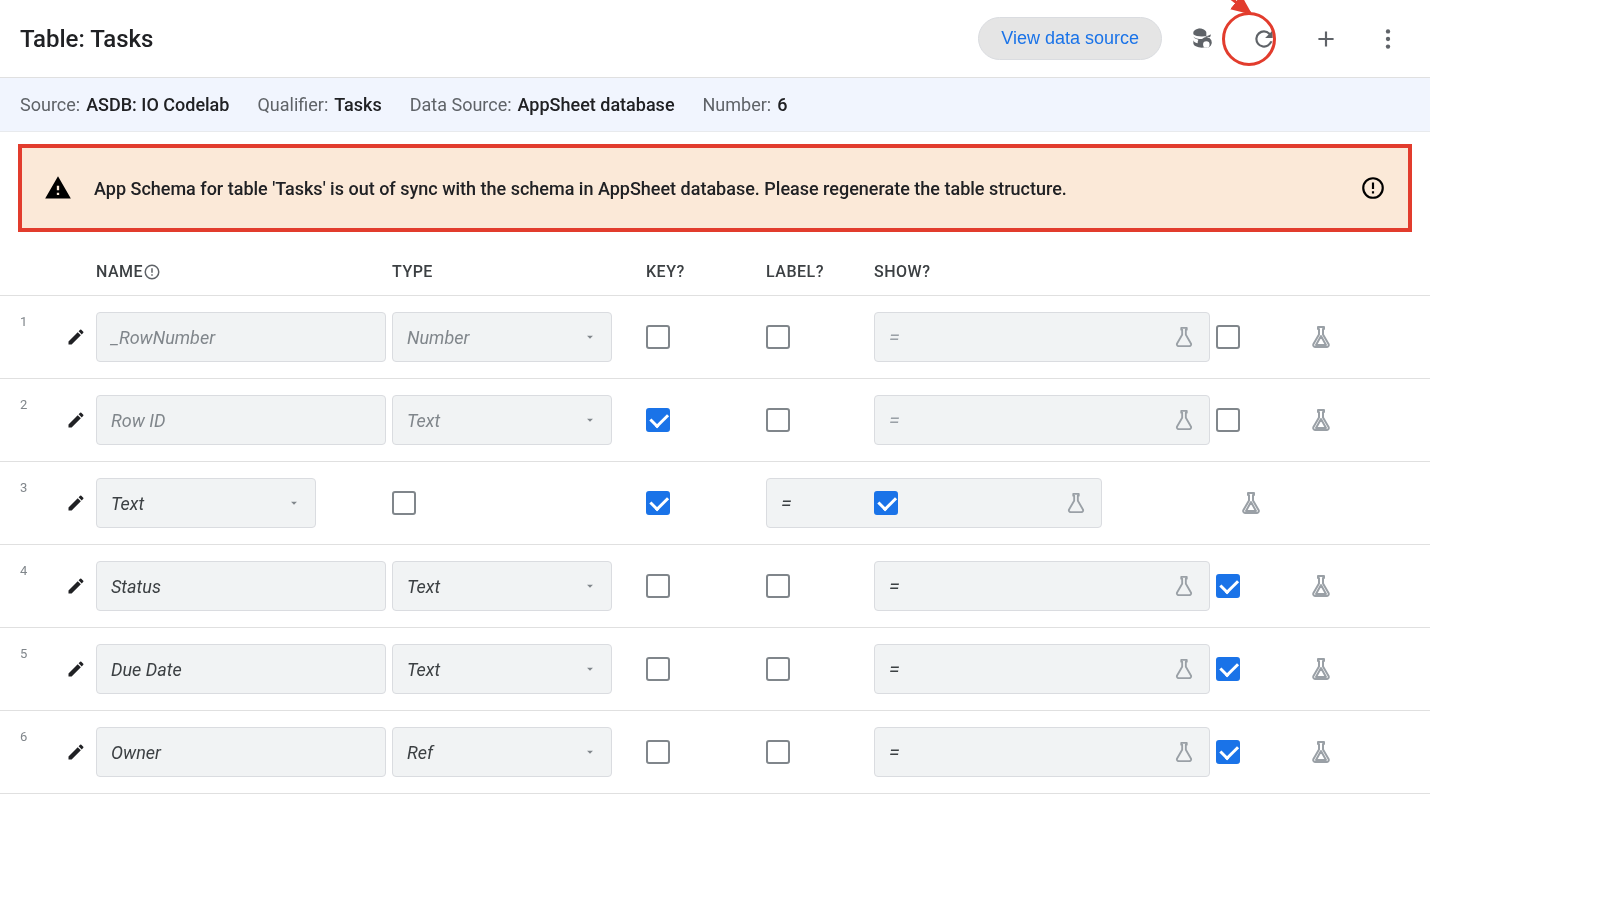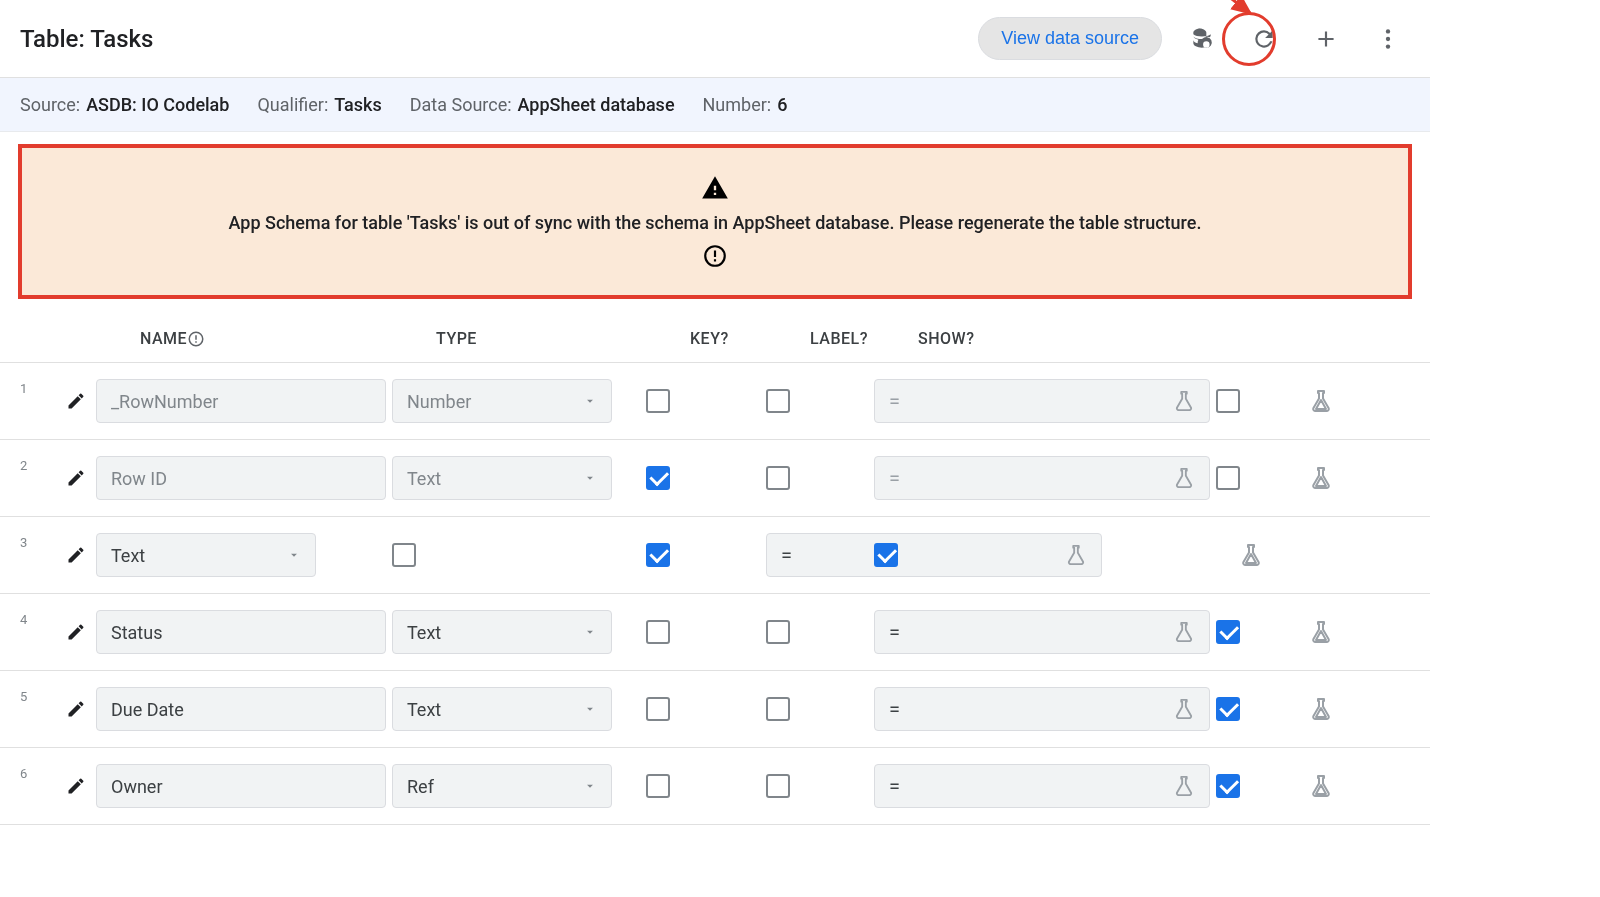--- a/index.html
+++ b/index.html
@@ -13,31 +13,31 @@
   .btn-view { border: 1px solid #dadce0; background: #e5e5e5; color: #1a73e8; font-size: 18px; font-weight: 500; padding: 10px 22px; border-radius: 999px; cursor: pointer; }
   .icon-btn { width: 44px; height: 44px; display: flex; align-items: center; justify-content: center; cursor: pointer; border-radius: 50%; }
   .icon-btn svg { width: 26px; height: 26px; }
   .gray-icon { fill: #5f6368; }
   .ring { position: absolute; width: 54px; height: 54px; border: 3px solid #e23c2d; border-radius: 50%; pointer-events: none; }
   .arrow { position: absolute; pointer-events: none; }
   .meta { background: #f1f5fe; border-bottom: 1px solid #e8eaed; height: 54px; display: flex; align-items: center; gap: 28px; font-size: 18px; }
   .meta .lab { color: #5f6368; margin-right: 6px; }
   .meta .val { color: #202124; font-weight: 500; }
   .alert-wrap { padding: 12px 18px 0 18px; }
-  .alert { border: 4px solid #e23c2d; background: #fbe9d8; display: flex; align-items: center; padding: 26px 22px; gap: 10px; flex-direction: column; }
+  .alert { border: 4px solid #e23c2d; background: #fbe9d8; display: flex; align-items: center; padding: 26px 22px; gap: 22px; }
   .alert-text { flex: 1; font-size: 18px; font-weight: 500; color: #202124; }
   .alert svg.warn { width: 28px; height: 28px; }
   .alert svg.info { width: 26px; height: 26px; }
   .cols-head { display: grid; grid-template-columns: 36px 40px 296px 254px 120px 108px 342px 70px 70px; align-items: center; column-gap: 0; padding: 30px 20px 14px 20px; font-size: 16px; color: #3c4043; border-bottom: 1px solid #e0e0e0; letter-spacing: 0.5px; }
-  .cols-head .h-label { display: flex; align-items: center; font-weight: 500; margin-left: 44px; }
+  .cols-head .h-label { display: flex; align-items: center; font-weight: 500; }
   .row { display: grid; grid-template-columns: 36px 40px 296px 254px 120px 108px 342px 70px 70px; align-items: center; padding: 16px 20px; border-bottom: 1px solid #e0e0e0; }
   .rownum { color: #80868b; font-size: 13px; align-self: flex-start; padding-top: 2px; }
   .pencil { display: flex; align-items: center; justify-content: center; cursor: pointer; }
   .pencil svg { width: 20px; height: 20px; }
-  .field { background: #f1f3f4; border: 1px solid #dadce0; border-radius: 4px; height: 44px; display: flex; align-items: center; padding: 0 14px; font-size: 18px; color: #3c4043; }
+  .field { background: #f1f3f4; border: 1px solid #dadce0; border-radius: 4px; height: 50px; display: flex; align-items: center; padding: 0 14px; font-size: 18px; color: #3c4043; font-style: italic; }
   .field.dim { color: #80868b; }
   .name-field { width: 290px; }
   .type-field { width: 220px; justify-content: space-between; cursor: pointer; }
   .type-field svg { width: 14px; height: 14px; fill: #80868b; }
   .formula-field { width: 336px; justify-content: space-between; cursor: pointer; }
   .formula-field .eq { font-size: 20px; }
   .formula-field.dim .eq { color: #9aa0a6; }
   .formula-field svg { width: 22px; height: 22px; fill: #9aa0a6; }
   .cb-cell { display: flex; align-items: center; justify-content: flex-start; }
   .cb { width: 24px; height: 24px; border: 2.5px solid #80868b; border-radius: 3px; display: flex; align-items: center; justify-content: center; cursor: pointer; background: #fff; }

